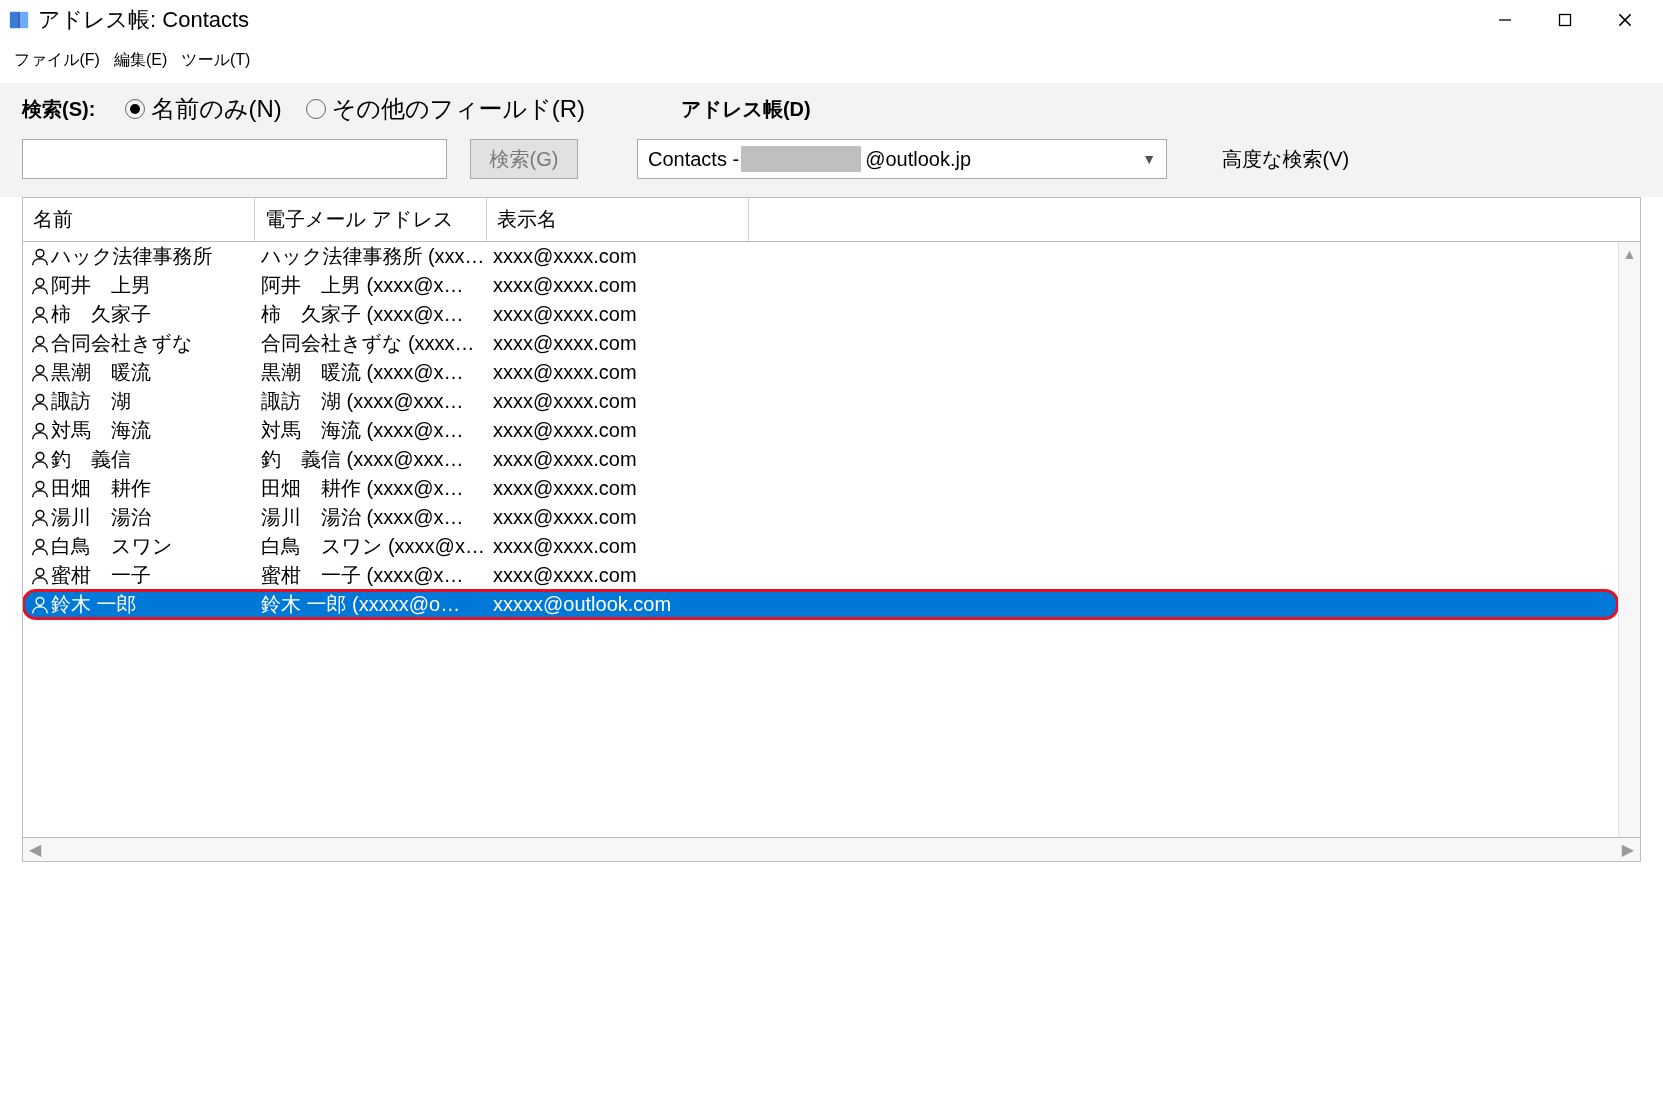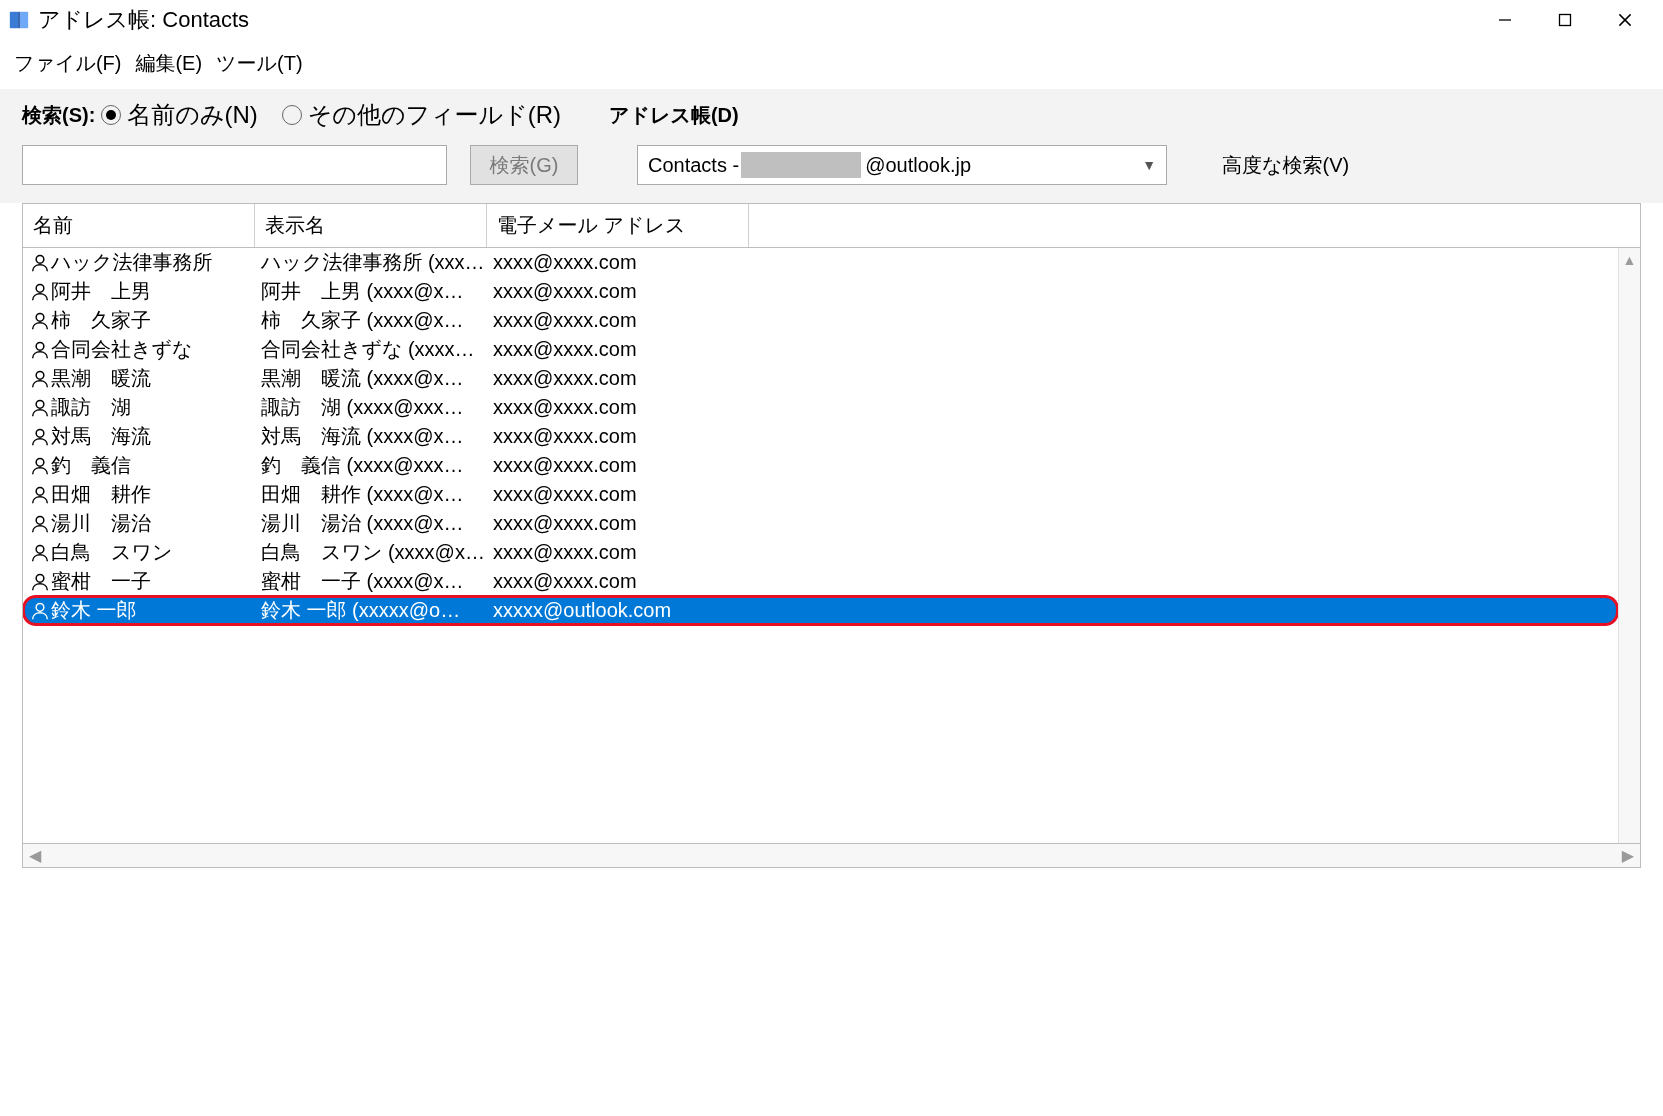--- a/index.html
+++ b/index.html
@@ -40,29 +40,29 @@
       display: flex;
       align-items: center;
       justify-content: center;
       font-size: 18px;
     }
     
     .menubar {
       display: flex;
       gap: 14px;
       padding: 10px 14px 12px;
-      font-size: 20px;
+      font-size: 16px;
       font-weight: 400;
     }
     .menubar span { cursor: default; }
     
     .toolbar {
       display: flex;
       align-items: center;
-      gap: 0;
+      gap: 24px;
       padding: 10px 22px 14px;
       background: #f3f3f3;
     }
     .label-bold { font-weight: 700; font-size: 20px; }
     .radio-group { display: flex; align-items: center; gap: 24px; margin-left: 6px; }
     .radio {
       display: inline-flex;
       align-items: center;
       gap: 6px;
       font-size: 24px;
@@ -295,22 +295,22 @@
       <span class="chev">▼</span>
     </div>
   </div>
 
   <span class="adv-link">高度な検索(V)</span>
 </div>
 
 <div class="table-area">
   <div class="thead">
     <div class="th">名前</div>
+    <div class="th">電子メール アドレス</div>
     <div class="th">表示名</div>
-    <div class="th">電子メール アドレス</div>
     <div class="th"></div>
   </div>
 
   <div class="list-wrap">
     <div class="list" id="contacts-list">
         <div class="row">
           <span class="name">
             <span class="person-icon">
               <svg viewBox="0 0 24 24" width="22" height="22">
                 <circle cx="12" cy="8" r="4.2" fill="none" stroke="currentColor" stroke-width="1.6"></circle>

